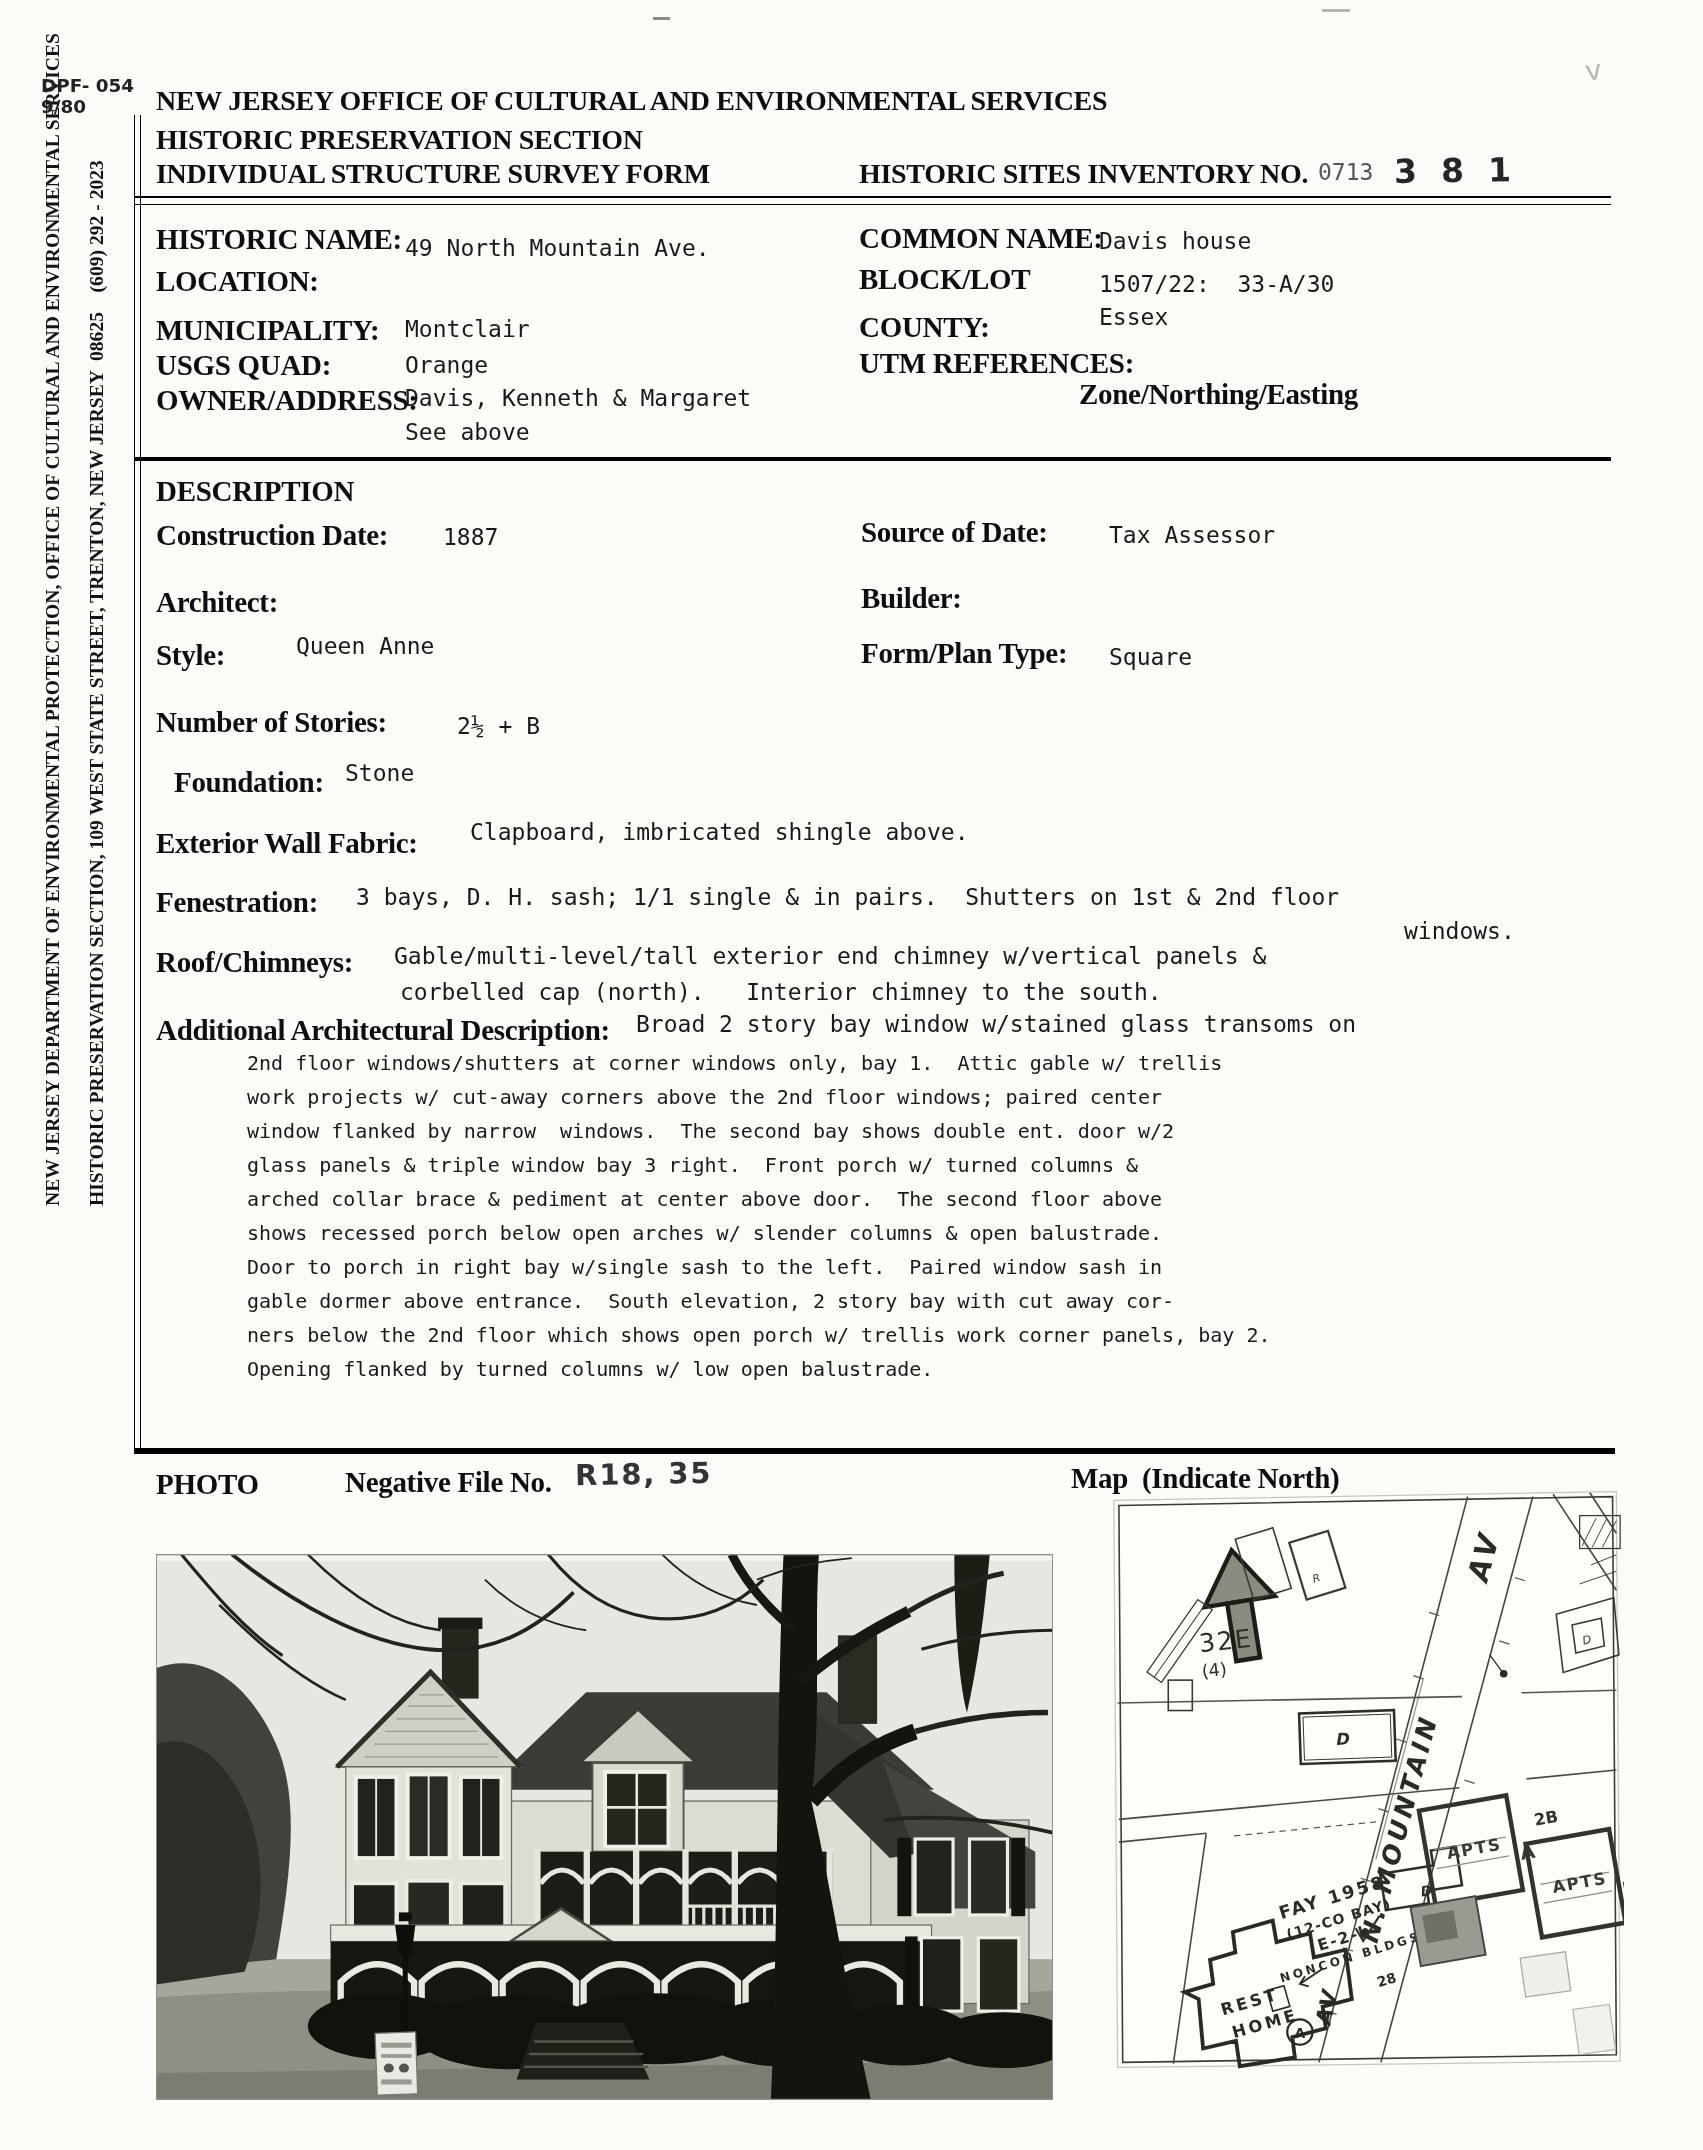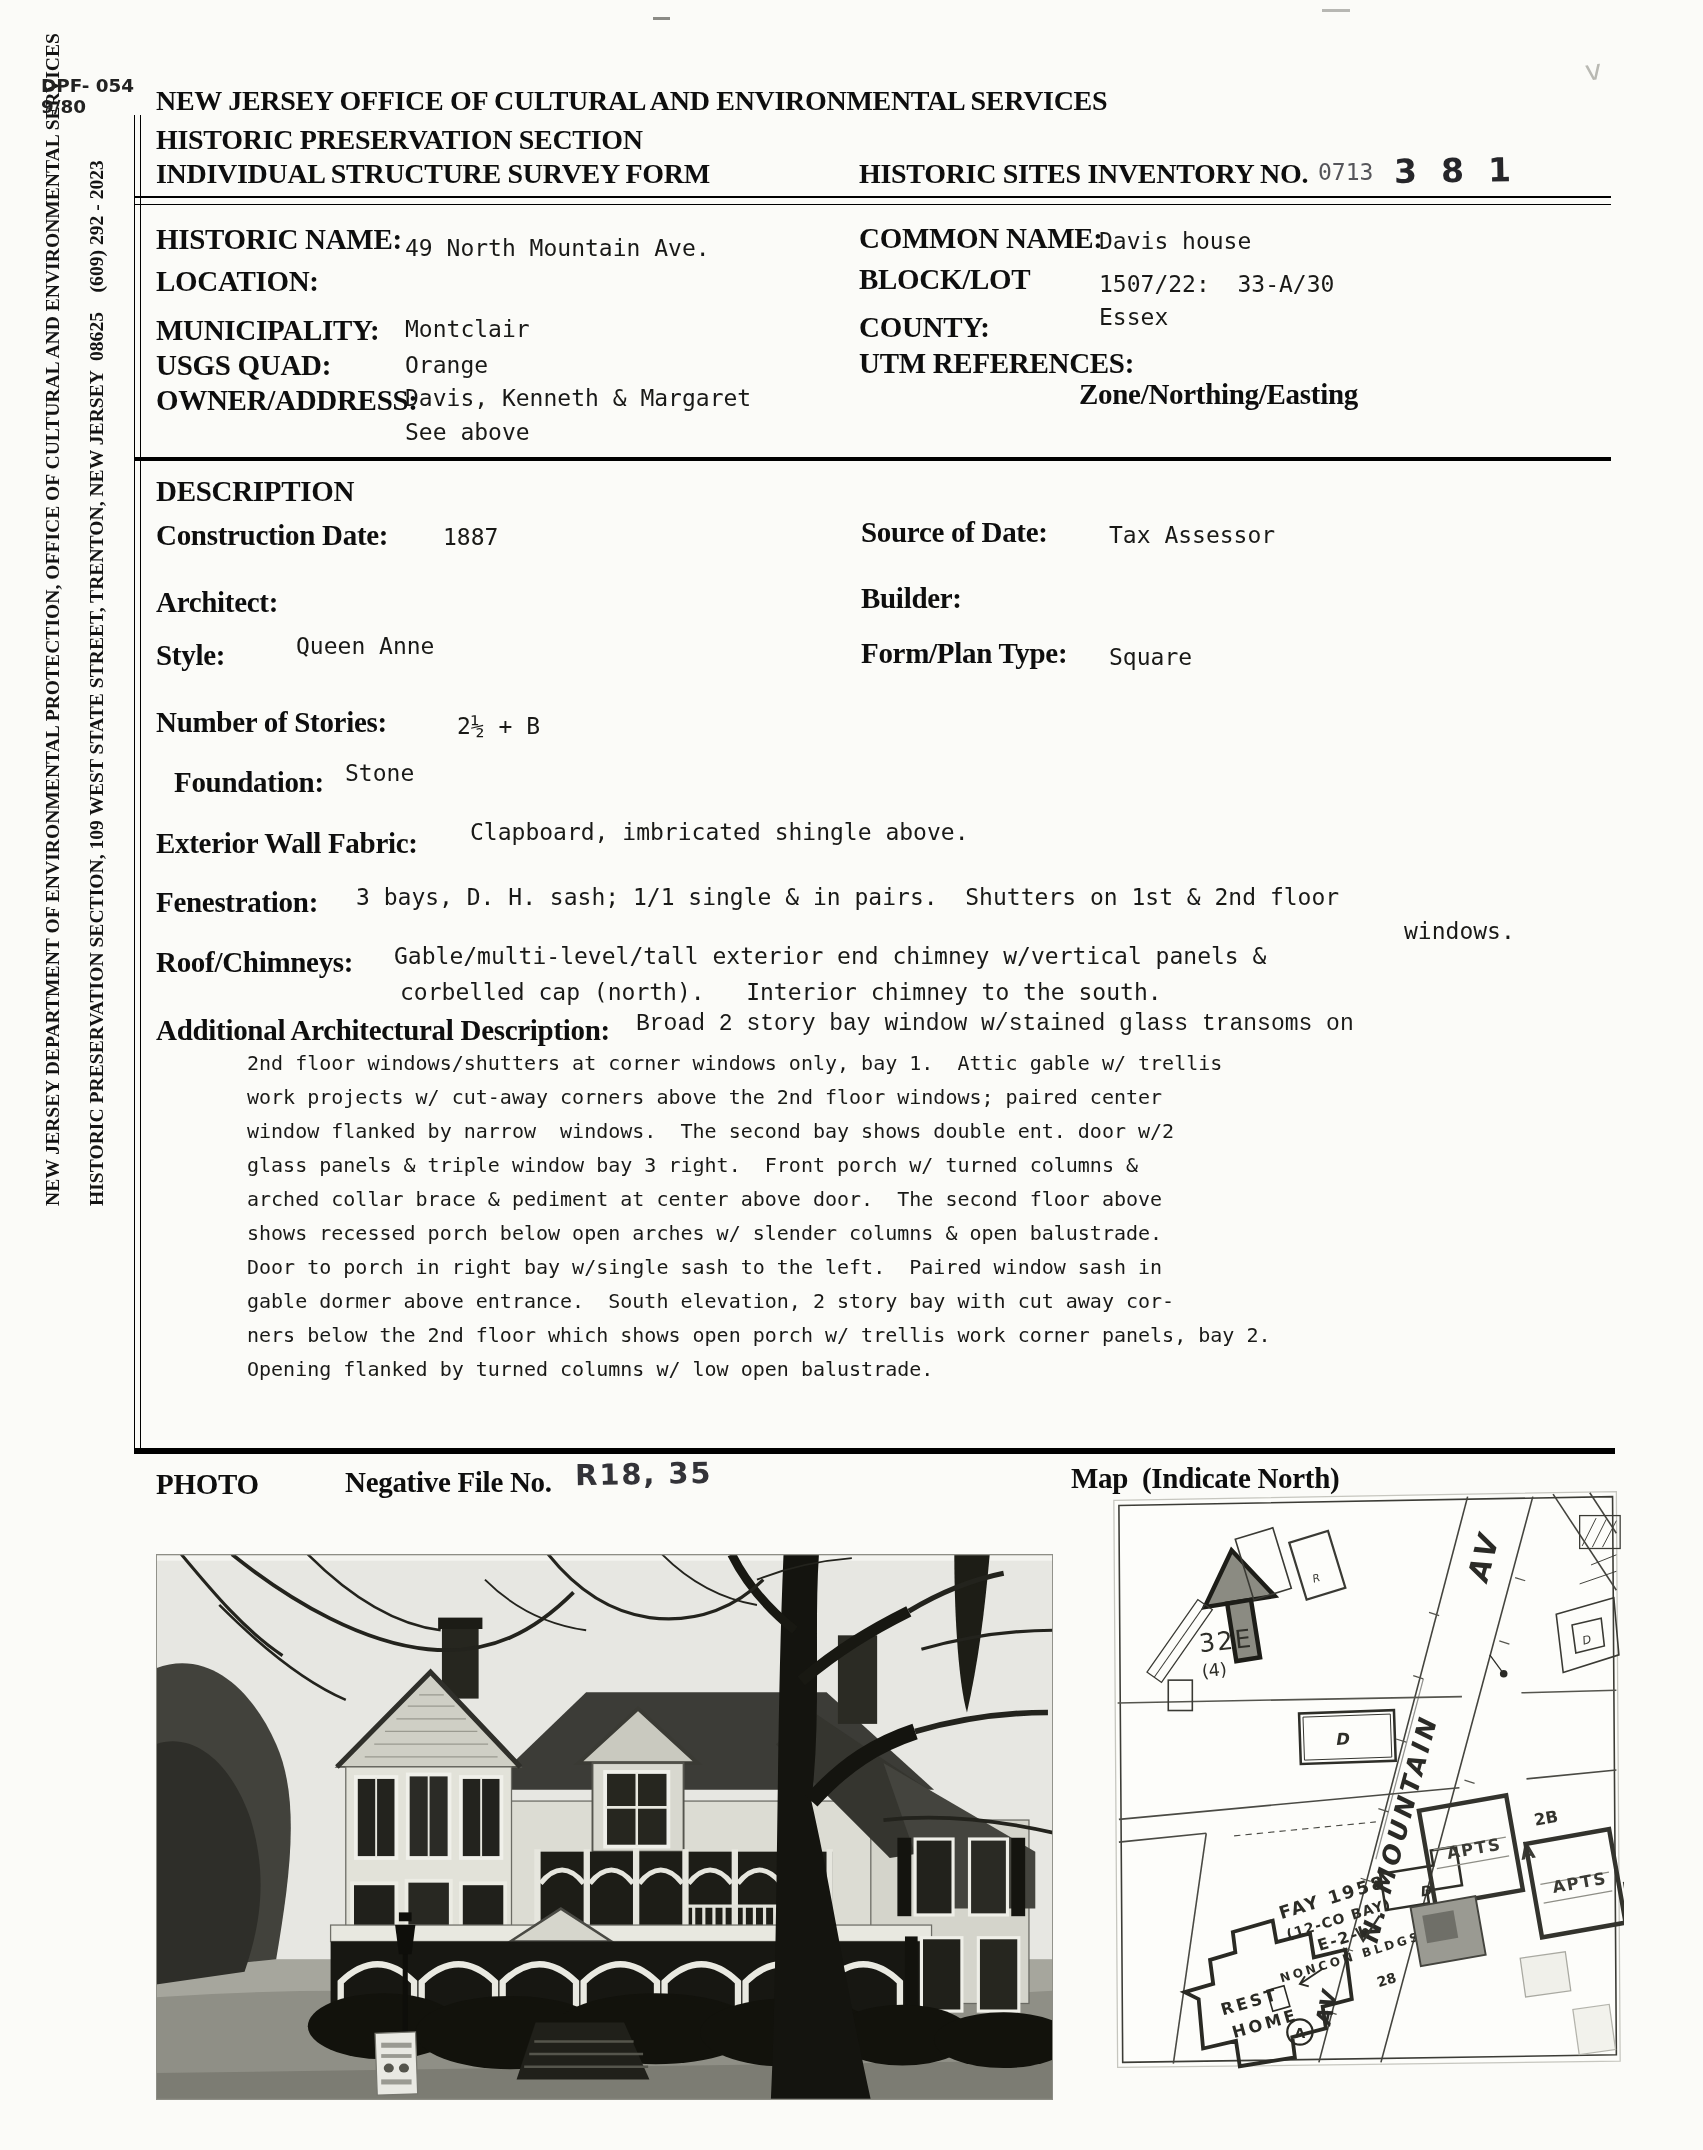--- a/index.html
+++ b/index.html
@@ -105,21 +105,21 @@
 
   <div class="lbl" style="left:156px;top:886px;">Fenestration:</div>
   <div class="mono" style="left:356px;top:884px;">3 bays, D. H. sash; 1/1 single &amp; in pairs.  Shutters on 1st &amp; 2nd floor</div>
   <div class="mono" style="left:1404px;top:918px;">windows.</div>
 
   <div class="lbl" style="left:156px;top:946px;">Roof/Chimneys:</div>
   <div class="mono" style="left:394px;top:943px;">Gable/multi-level/tall exterior end chimney w/vertical panels &amp;</div>
   <div class="mono" style="left:400px;top:979px;">corbelled cap (north).   Interior chimney to the south.</div>
 
   <div class="lbl" style="left:156px;top:1014px;">Additional Architectural Description:</div>
-  <div class="mono" style="left:636px;top:1011px;font-family:Liberation Mono, monospace;">Broad 2 story bay window w/stained glass transoms on</div>
+  <div class="mono" style="left:636px;top:1011px;">Broad 2 story bay window w/stained glass transoms on</div>
   <div id="addl-lines">
       <div>2nd floor windows/shutters at corner windows only, bay 1.  Attic gable w/ trellis</div>
       <div>work projects w/ cut-away corners above the 2nd floor windows; paired center</div>
       <div>window flanked by narrow  windows.  The second bay shows double ent. door w/2</div>
       <div>glass panels &amp; triple window bay 3 right.  Front porch w/ turned columns &amp;</div>
       <div>arched collar brace &amp; pediment at center above door.  The second floor above</div>
       <div>shows recessed porch below open arches w/ slender columns &amp; open balustrade.</div>
       <div>Door to porch in right bay w/single sash to the left.  Paired window sash in</div>
       <div>gable dormer above entrance.  South elevation, 2 story bay with cut away cor-</div>
       <div>ners below the 2nd floor which shows open porch w/ trellis work corner panels, bay 2.</div>

